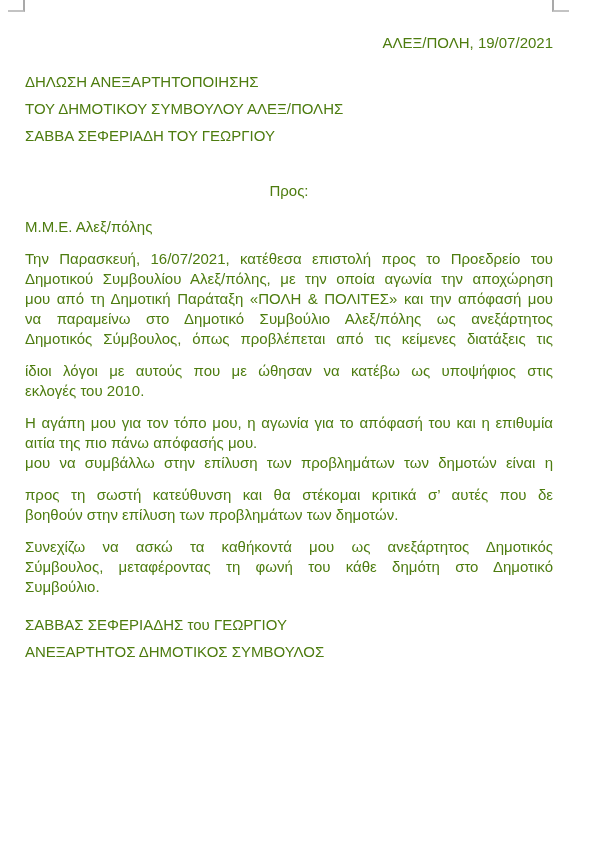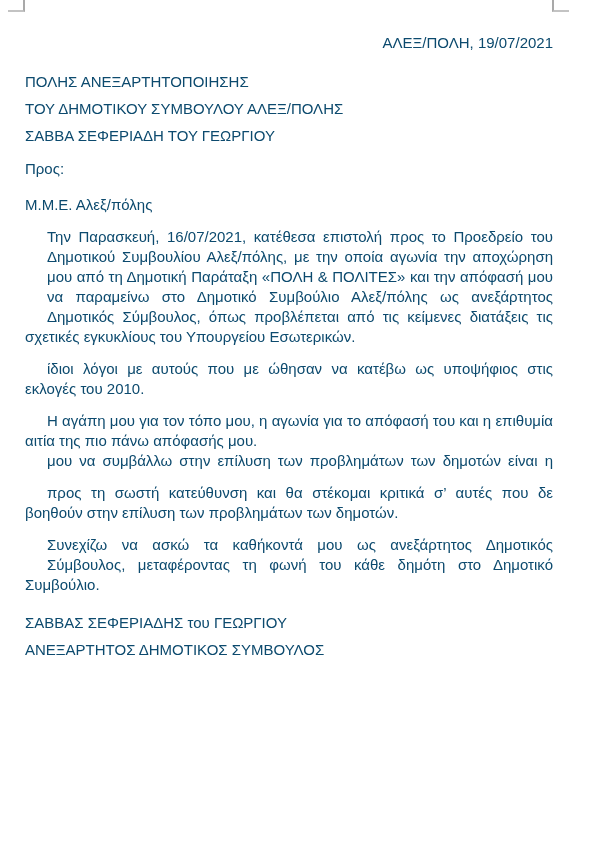--- a/index.html
+++ b/index.html
@@ -44,67 +44,65 @@
   }
   .date-line {
     margin-top: 33px;
     text-align: right;
     white-space: nowrap;
   }
   .titles {
     margin-top: 15px;
     line-height: 27px;
   }
-  .recipient-label { margin-top: 10px; }
+  .recipient-label { margin-top: 32px; text-align: center; }
   .recipient-name  { margin-top: 16px; }
   .para { margin-top: 12px; }
   .para .jline.stretch {
     text-align: justify;
     text-align-last: justify;
-    margin-left: 22px;
   }
   .para .jline:not(.stretch) {
     text-align: left;
   }
   .signature {
     margin-top: 14px;
     text-align: left;
     line-height: 27px;
   }
 </style>
 </head>
 <body>
 
-<div class="page" style="background: rgb(255, 255, 255); color: #0c4a6e;">
+<div class="page" style="background: rgb(255, 255, 255); color: #4d7c0f;">
 
   <div class="mark mark-left"></div>
   <div class="mark mark-right"></div>
 
   <div class="content">
 
     <div class="date-line">ΑΛΕΞ/ΠΟΛΗ, 19/07/2021</div>
 
     <div class="titles">
-      <div>ΠΟΛΗΣ ΑΝΕΞΑΡΤΗΤΟΠΟΙΗΣΗΣ</div>
+      <div>ΔΗΛΩΣΗ ΑΝΕΞΑΡΤΗΤΟΠΟΙΗΣΗΣ</div>
       <div>ΤΟΥ ΔΗΜΟΤΙΚΟΥ ΣΥΜΒΟΥΛΟΥ ΑΛΕΞ/ΠΟΛΗΣ</div>
       <div>ΣΑΒΒΑ ΣΕΦΕΡΙΑΔΗ ΤΟΥ ΓΕΩΡΓΙΟΥ</div>
     </div>
 
     <div class="recipient-label">Προς:</div>
 
     <div class="recipient-name">Μ.Μ.Ε. Αλεξ/πόλης</div>
 
     <div id="paragraphs">
         <div class="para">
           <div class="jline stretch">Την Παρασκευή, 16/07/2021, κατέθεσα επιστολή προς το Προεδρείο του</div>
           <div class="jline stretch">Δημοτικού Συμβουλίου Αλεξ/πόλης, με την οποία αγωνία την αποχώρηση</div>
           <div class="jline stretch">μου από τη Δημοτική Παράταξη «ΠΟΛΗ &amp; ΠΟΛΙΤΕΣ» και την απόφασή μου</div>
           <div class="jline stretch">να παραμείνω στο Δημοτικό Συμβούλιο Αλεξ/πόλης ως ανεξάρτητος</div>
           <div class="jline stretch">Δημοτικός Σύμβουλος, όπως προβλέπεται από τις κείμενες διατάξεις τις</div>
-          <div class="jline">σχετικές εγκυκλίους του Υπουργείου Εσωτερικών.</div>
         </div>
         <div class="para">
           <div class="jline stretch">ίδιοι λόγοι με αυτούς που με ώθησαν να κατέβω ως υποψήφιος στις</div>
           <div class="jline">εκλογές του 2010.</div>
         </div>
         <div class="para">
           <div class="jline stretch">Η αγάπη μου για τον τόπο μου, η αγωνία για το απόφασή του και η επιθυμία</div>
           <div class="jline">αιτία της πιο πάνω απόφασής μου.</div>
           <div class="jline stretch">μου να συμβάλλω στην επίλυση των προβλημάτων των δημοτών είναι η</div>
         </div>

